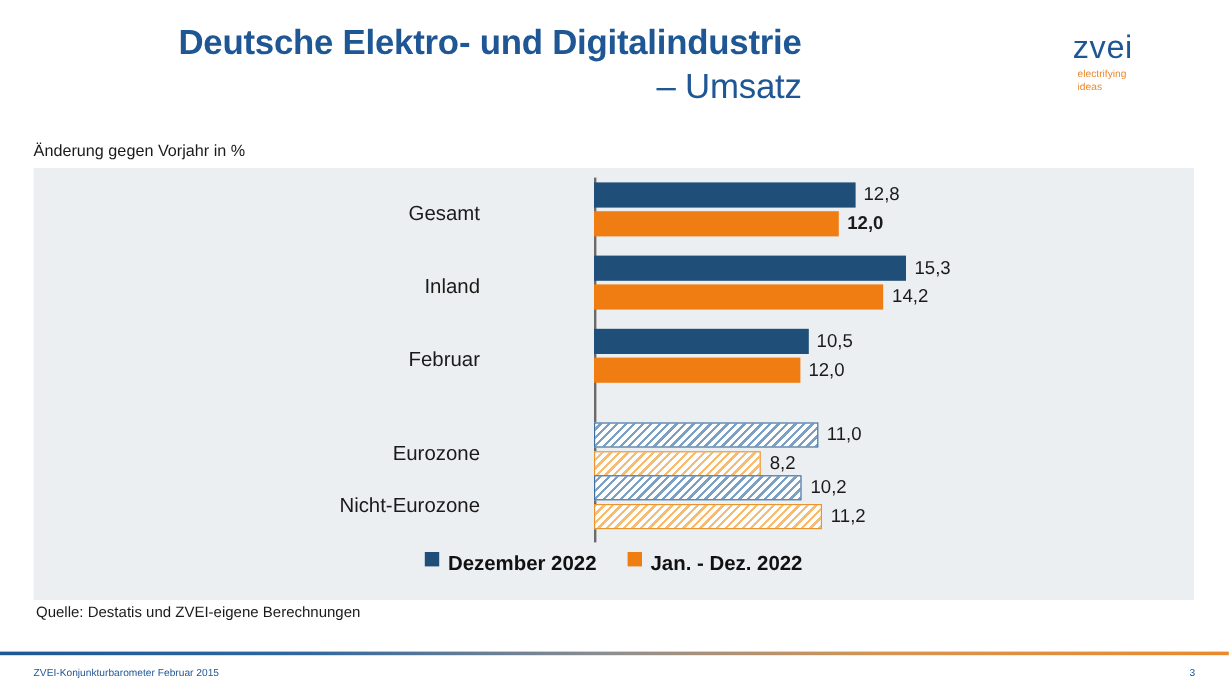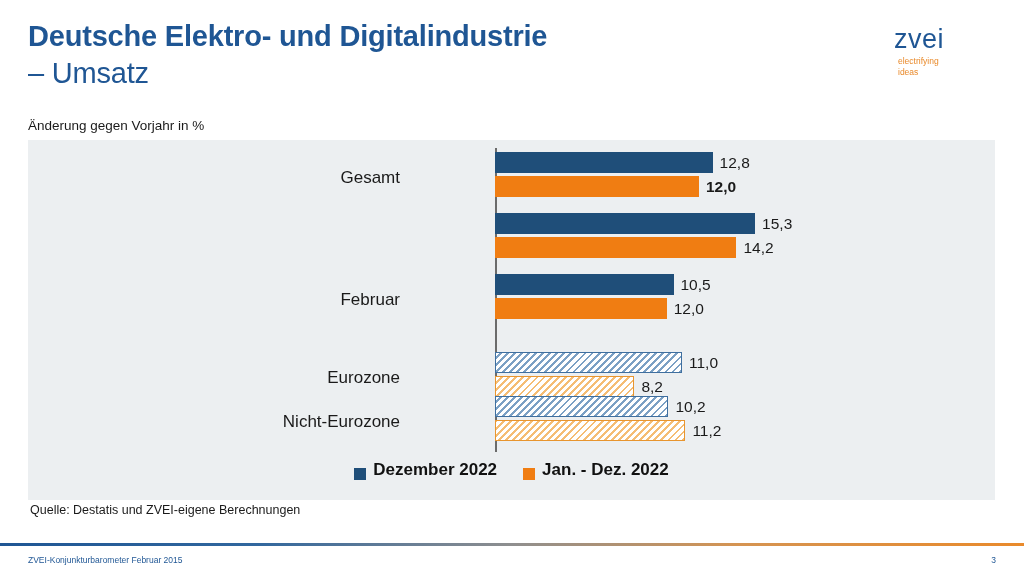--- a/index.html
+++ b/index.html
@@ -20,20 +20,21 @@
   #slide-title {
     position: absolute;
     left: 28px;
     top: 18px;
     width: 640px;
     font-size: 29px;
     font-weight: bold;
     line-height: 1.28;
     color: #1f5694;
     letter-spacing: -0.2px;
+    text-align: right;
   }
   #slide-title .line2 {
     font-weight: normal;
     display: block;
   }
 
   
   #logo {
     position: absolute;
     right: 28px;
@@ -167,21 +168,21 @@
     left: 0;
     top: 320px;
     width: 967px;
     display: flex;
     justify-content: center;
     align-items: center;
     gap: 26px;
   }
   .legend-item {
     display: flex;
-    align-items: flex-end;
+    align-items: flex-start;
     gap: 7px;
   }
   .legend-swatch {
     width: 12px;
     height: 12px;
     display: inline-block;
   }
   .legend-swatch.blue   { background: #1f4e79; }
   .legend-swatch.orange { background: #f07d12; }
   .legend-label {
@@ -249,20 +250,21 @@
   <div class="cat-row" style="top: 10px;">
         <div class="cat-label">Gesamt</div>
         <div class="bars">
           <div class="bar top solid-blue" style="left: 0px; width: 217.6px;"></div>
           <div class="bar-value top" style="left: 224.6px;">12,8</div>
           <div class="bar bottom solid-orange" style="left: 0px; width: 204px;"></div>
           <div class="bar-value bottom" style="left: 211px; font-weight: bold;">12,0</div>
         </div>
       </div>
       <div class="cat-row" style="top: 71px;">
+        <div class="cat-label">Inland</div>
         <div class="bars">
           <div class="bar top solid-blue" style="left: 0px; width: 260.1px;"></div>
           <div class="bar-value top" style="left: 267.1px;">15,3</div>
           <div class="bar bottom solid-orange" style="left: 0px; width: 241.4px;"></div>
           <div class="bar-value bottom" style="left: 248.4px;">14,2</div>
         </div>
       </div>
       <div class="cat-row" style="top: 132px;">
         <div class="cat-label">Februar</div>
         <div class="bars">

